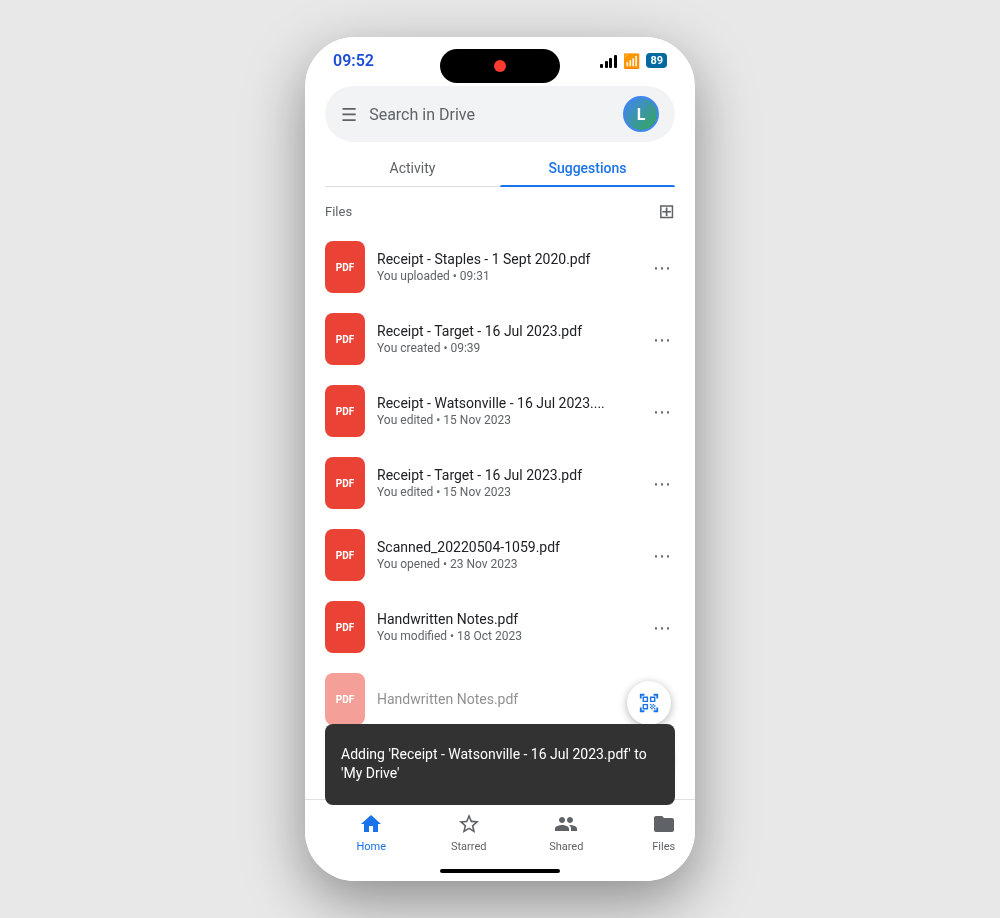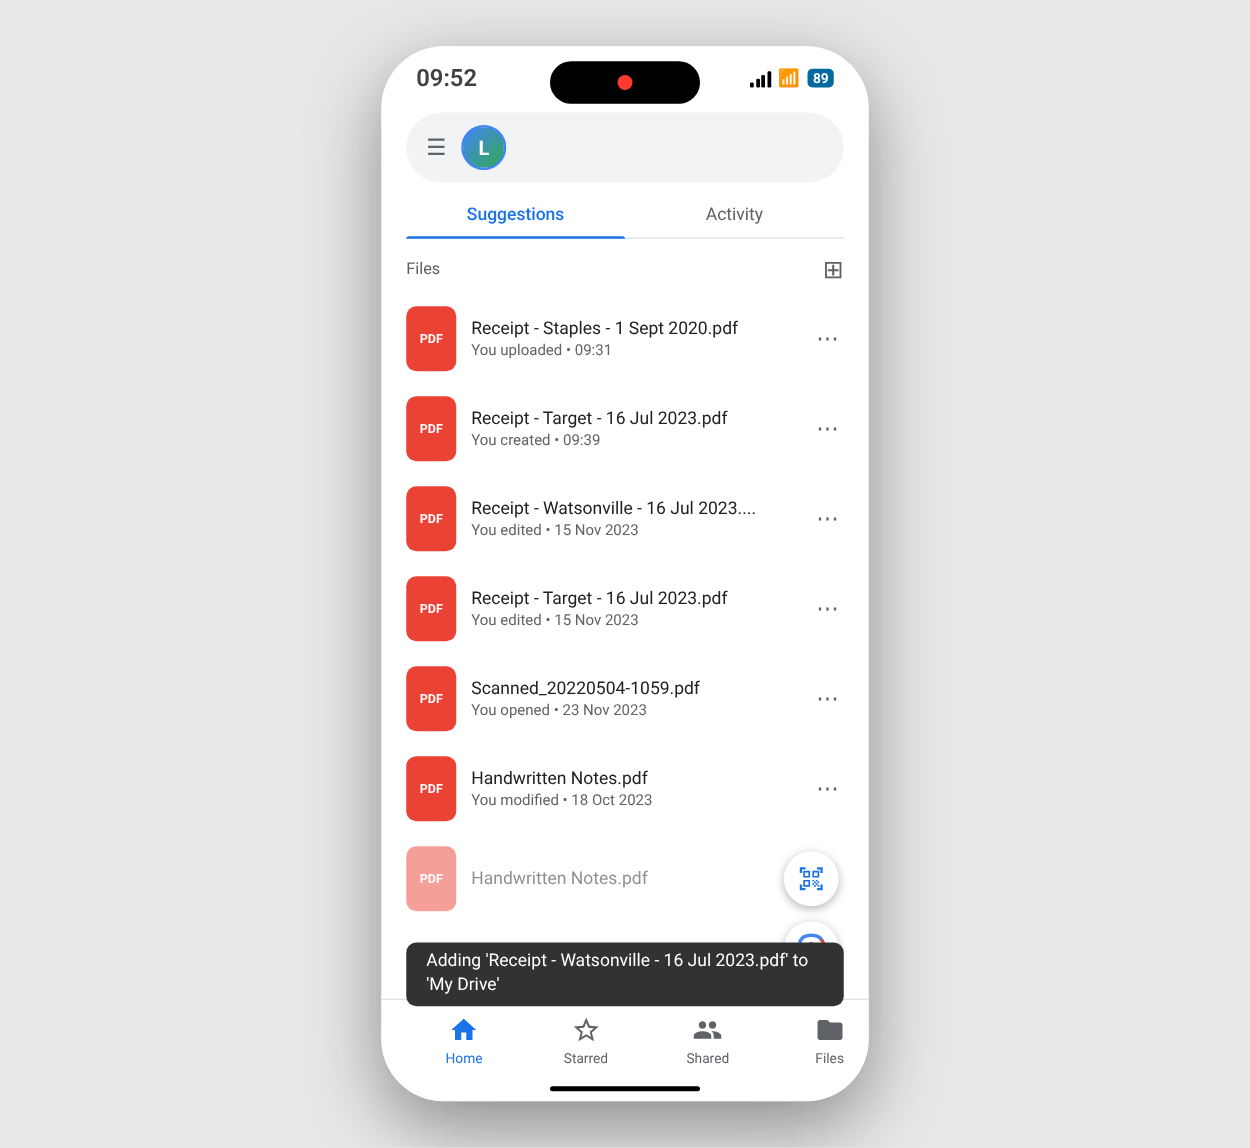--- a/index.html
+++ b/index.html
@@ -21,23 +21,23 @@
       box-shadow: 0 20px 60px rgba(0,0,0,0.4);
     }
     .status-bar {
       display: flex;
       justify-content: space-between;
       align-items: center;
       padding: 14px 28px 8px;
       background: #fff;
     }
     .status-time {
-      font-size: 19px;
+      font-size: 16px;
       font-weight: 600;
-      color: #404040;
+      color: #1d4ed8;
     }
     .status-icons {
       display: flex;
       align-items: center;
       gap: 6px;
     }
     .dynamic-island {
       position: absolute;
       top: 12px;
       left: 50%;
@@ -212,21 +212,21 @@
       font-weight: 300;
       color: #ea4335;
     }
     .toast {
       position: absolute;
       bottom: 76px;
       left: 20px;
       right: 20px;
       background: #323232;
       color: #fff;
-      padding: 6px 16px;
+      padding: 21px 16px;
       border-radius: 8px;
       font-size: 14px;
       line-height: 1.4;
       z-index: 100;
     }
     .bottom-nav {
       position: absolute;
       bottom: 0;
       left: 0;
       right: 0;
@@ -306,29 +306,30 @@
       <span class="battery-badge">89</span>
     </div>
   </div>
 
   <div class="dynamic-island">
     <div class="dynamic-island-dot"></div>
   </div>
 
   <div class="search-bar">
     <span class="search-bar-icon">☰</span>
+    <span class="search-bar-text">Search in Drive</span>
     <div class="avatar">L</div>
   </div>
 
   <div class="tabs">
+    <div class="tab">
+      <span>Activity</span>
+    </div>
     <div class="tab active">
       <span>Suggestions</span>
-    </div>
-    <div class="tab">
-      <span>Activity</span>
     </div>
   </div>
 
   <div class="section-header">
     <span class="section-title">Files</span>
     <span class="grid-icon">⊞</span>
   </div>
 
   <div class="file-list">
 

